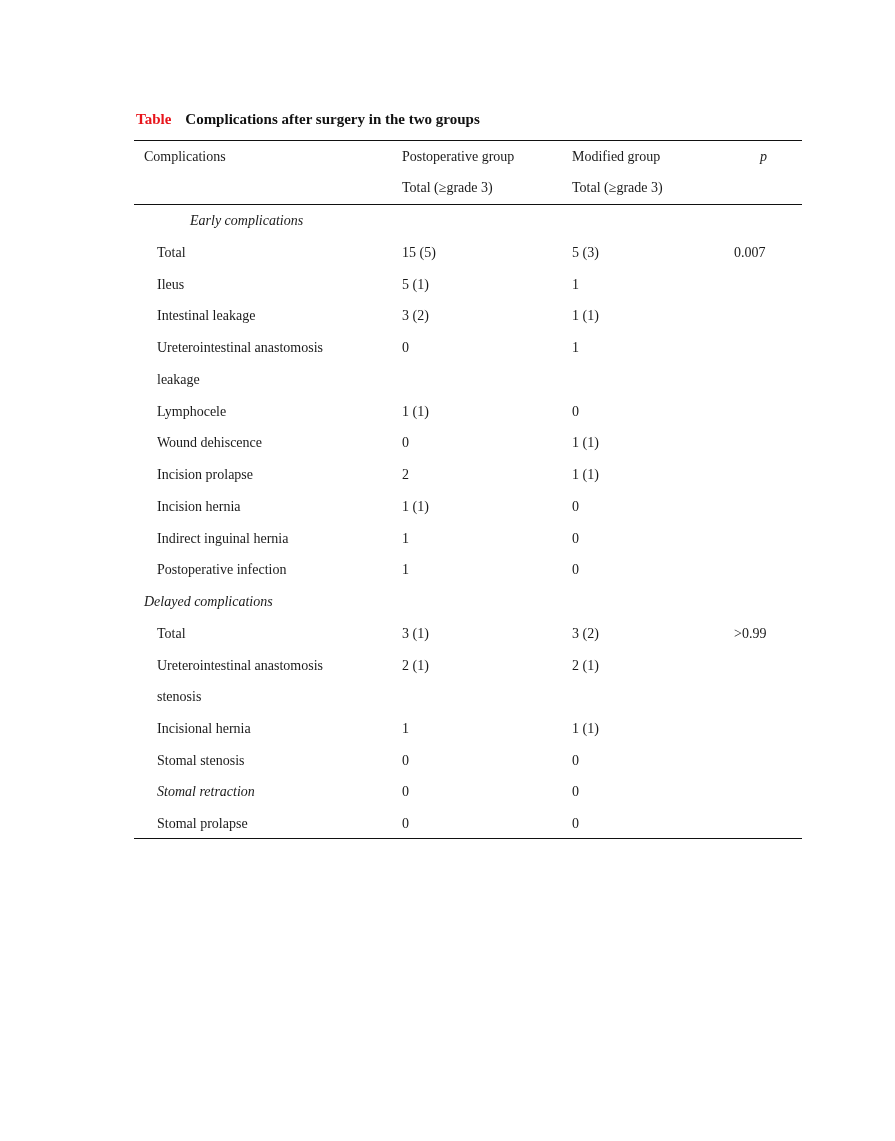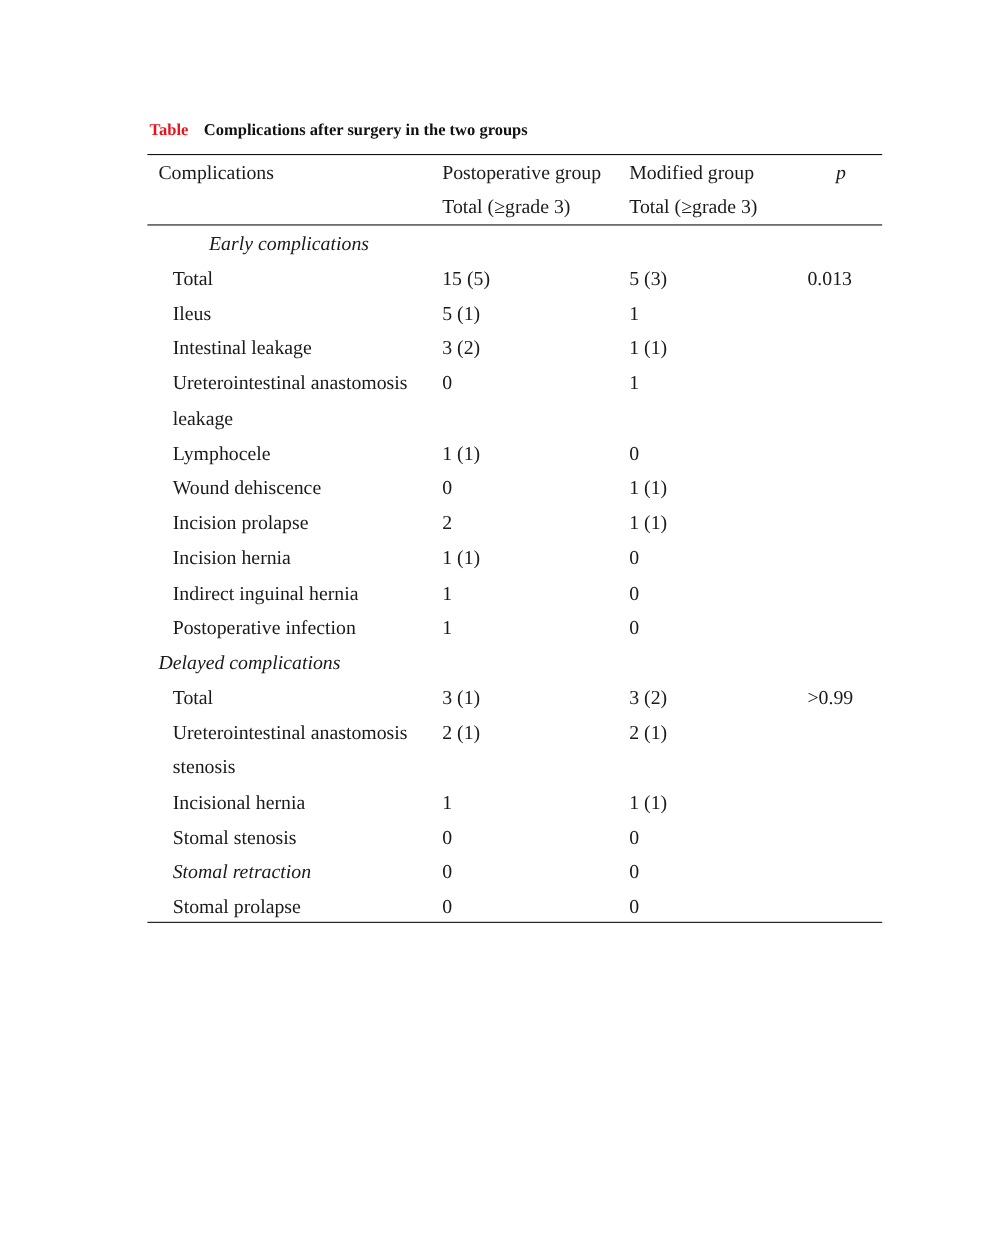--- a/index.html
+++ b/index.html
@@ -2,21 +2,21 @@
 <html><head>
 <meta charset="utf-8">
 <style>
   html, body { margin: 0; padding: 0; background: #ffffff; }
   body { width: 895px; height: 1141px; position: relative; overflow: hidden;
          font-family: "Liberation Serif", serif; color: #1a1a1a; }
   .caption { position: absolute; left: 136px; top: 111px; font-size: 15px; font-weight: bold; white-space: nowrap; }
   .caption .lbl { color: #e8141b; margin-right: 14px; }
   .caption .ttl { color: #111; }
   .rule { position: absolute; left: 134px; width: 668px; height: 0; border-top: 1.3px solid #111; }
-  .cell { position: absolute; font-size: 18px; line-height: 18px; white-space: nowrap; }
+  .cell { position: absolute; font-size: 14px; line-height: 18px; white-space: nowrap; }
   .c0 { left: 144px; }
   .c0i { left: 157px; }
   .c1 { left: 402px; }
   .c2 { left: 572px; }
   .c3 { left: 734px; }
   .hp { left: 760px; font-style: italic; }
   .sec { font-style: italic; }
 </style>
 </head>
 <body>
@@ -35,21 +35,21 @@
 <div class="cell c2" style="top:179px;">Total (≥grade 3)</div>
 
 <div class="rule" style="top:204px;"></div>
 
 <div class="cell c0 sec" style="top:212px;margin-left:46px;">Early complications</div>
 
 <div>
   <div class="cell c0i" style="top:244px;">Total</div>
   <div class="cell c1" style="top:244px;">15 (5)</div>
   <div class="cell c2" style="top:244px;">5 (3)</div>
-  <div class="cell c3" style="top:244px;">0.013</div>
+  <div class="cell c3" style="top:244px;">0.007</div>
 </div>
 <div>
   <div class="cell c0i" style="top:276px;">Ileus</div>
   <div class="cell c1" style="top:276px;">5 (1)</div>
   <div class="cell c2" style="top:276px;">1</div>
 </div>
 <div>
   <div class="cell c0i" style="top:307px;">Intestinal leakage</div>
   <div class="cell c1" style="top:307px;">3 (2)</div>
   <div class="cell c2" style="top:307px;">1 (1)</div>

